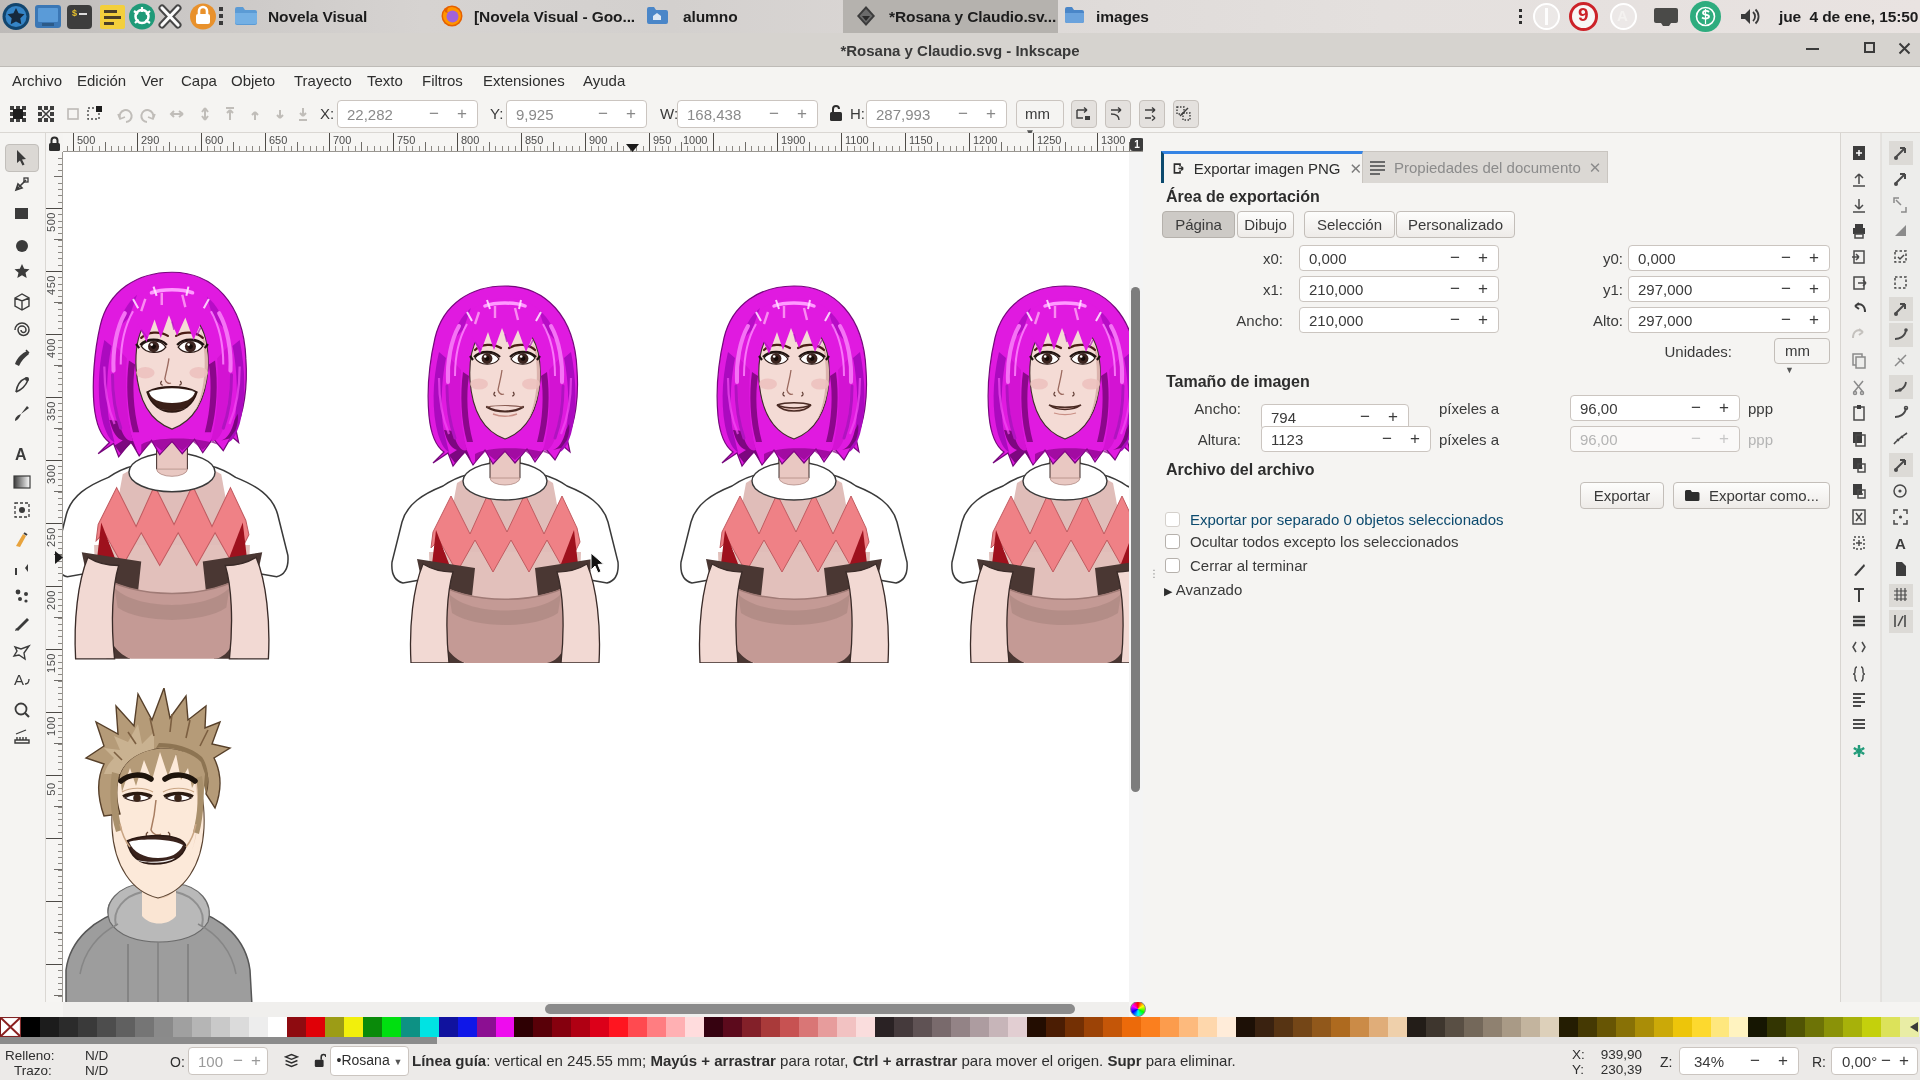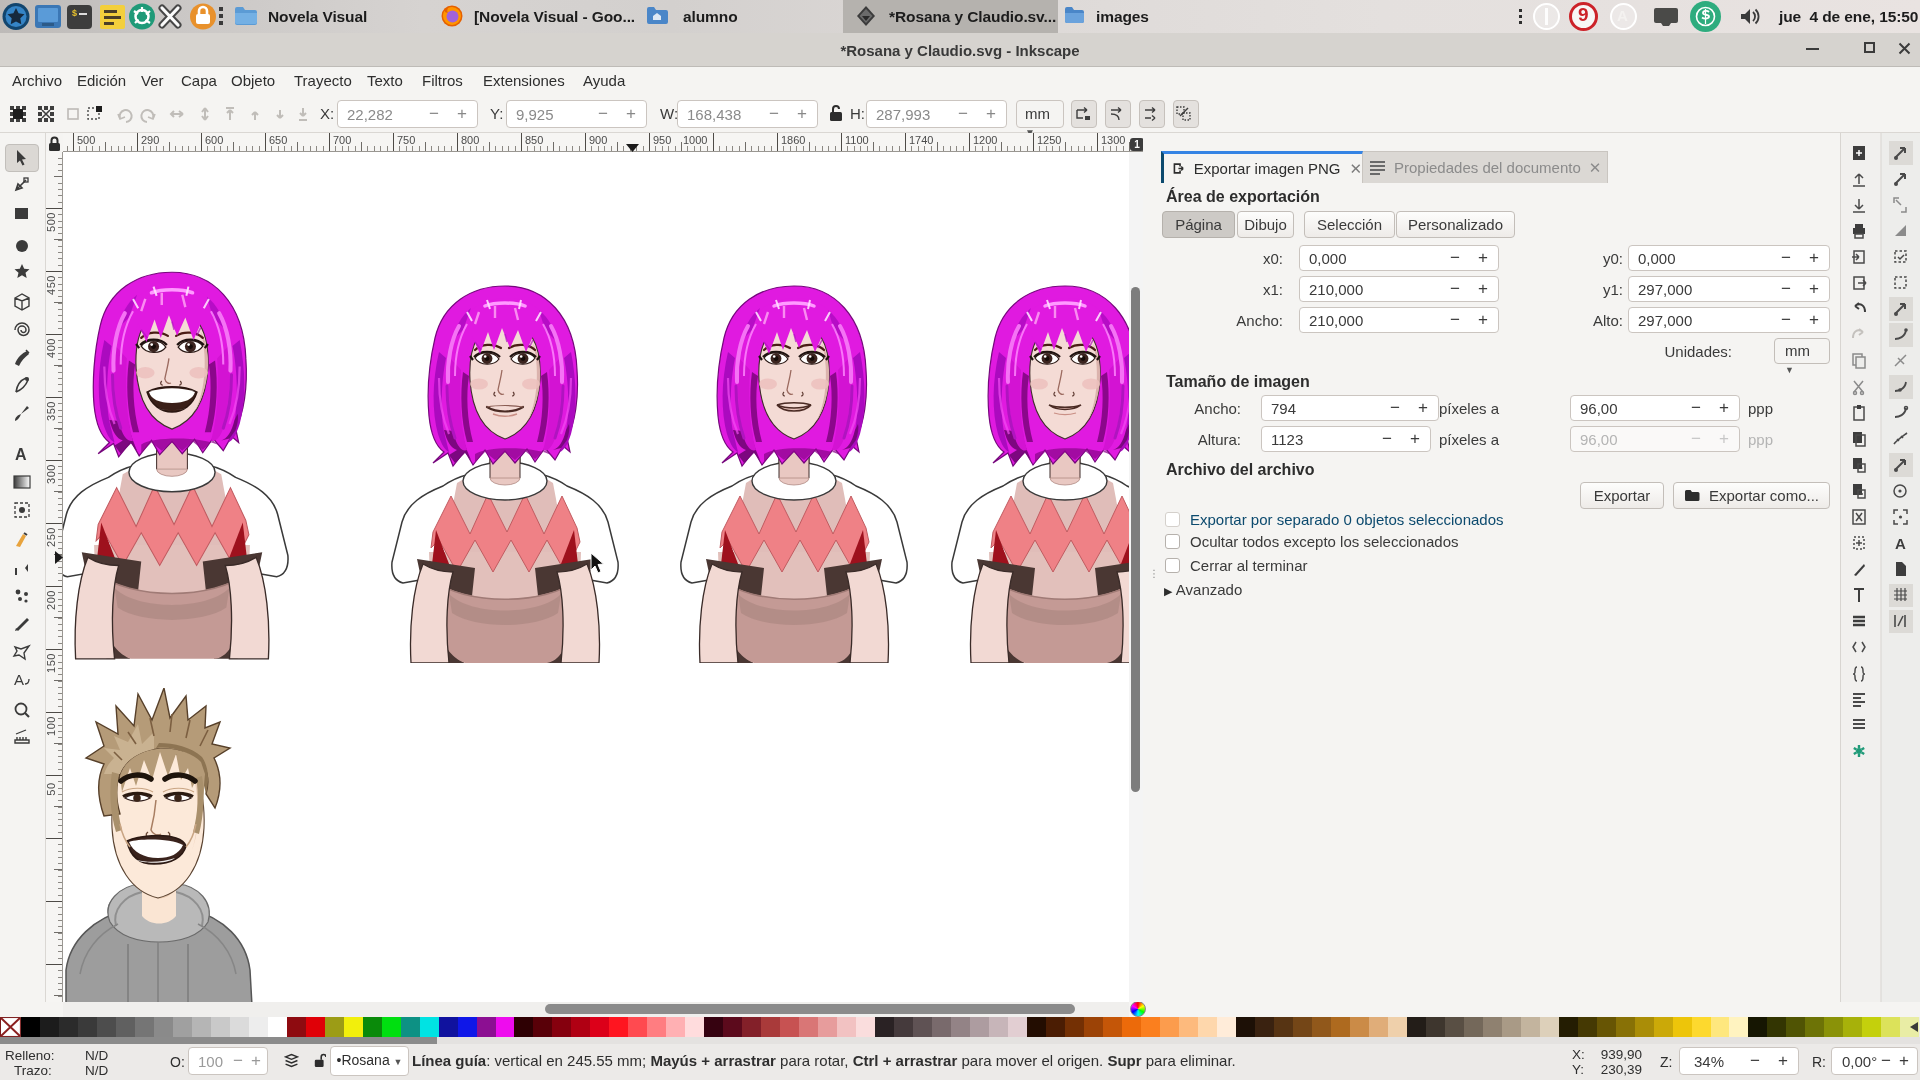--- a/index.html
+++ b/index.html
@@ -383,23 +383,23 @@
       <span class="n" style="left:78px">290</span>
       <span class="n" style="left:142px">600</span>
       <span class="n" style="left:206px">650</span>
       <span class="n" style="left:270px">700</span>
       <span class="n" style="left:334px">750</span>
       <span class="n" style="left:398px">800</span>
       <span class="n" style="left:462px">850</span>
       <span class="n" style="left:526px">900</span>
       <span class="n" style="left:590px">950</span>
       <span class="n" style="left:620px">1000</span>
-      <span class="n" style="left:718px">1860</span>
+      <span class="n" style="left:718px">1900</span>
       <span class="n" style="left:782px">1100</span>
-      <span class="n" style="left:846px">1740</span>
+      <span class="n" style="left:846px">1150</span>
       <span class="n" style="left:910px">1200</span>
       <span class="n" style="left:974px">1250</span>
       <span class="n" style="left:1038px">1300</span>
     <svg class="abs" style="left:563px;top:11px" width="13" height="8" viewBox="0 0 13 8">
         <path d="M0 0h13L6.5 8z" fill="#1a1a1a"></path>
       </svg>
   </div>
   <div class="abs" style="left:1130px;top:138px;width:14px;height:13px;background:#3c3c3c;border-radius:3px;color:#fff;font-size:10px;font-weight:bold;text-align:center;line-height:13px">1</div>
   <div class="abs" id="vruler">
     <span class="n" style="left:-5px;top:64px">500</span>
@@ -615,21 +615,21 @@
     <div class="lab" style="left:416px;top:161px;width:50px">Alto:</div>
     <div class="entry" style="left:471px;top:156px;width:202px;height:26px;color:#3a3a3a">
         <span class="val">297,000</span>
         <span class="minus" style="color:#3a3a3a">−</span>
         <span class="plus" style="color:#3a3a3a">+</span>
       </div>
     <div class="lab" style="left:495px;top:192px;width:80px">Unidades:</div>
     <div class="abs" style="left:617px;top:187px;width:56px;height:26px;background:#f5f4f2;border:1px solid #c3beb9;border-radius:4px;font-size:15px;color:#3a3a3a;padding:3px 16px 0 10px">mm <span style="font-size:9px;color:#555">▼</span></div>
     <div class="h1" style="left:9px;top:222px">Tamaño de imagen</div>
     <div class="lab" style="left:22px;top:249px;width:62px">Ancho:</div>
-    <div class="entry" style="left:104px;top:244px;width:178px;height:26px;color:#3a3a3a">
+    <div class="entry" style="left:104px;top:253px;width:148px;height:26px;color:#3a3a3a">
         <span class="val">794</span>
         <span class="minus" style="color:#3a3a3a">−</span>
         <span class="plus" style="color:#3a3a3a">+</span>
       </div>
     <div class="lab" style="left:282px;top:249px;width:70px;text-align:left">píxeles a</div>
     <div class="entry" style="left:413px;top:244px;width:170px;height:26px;color:#3a3a3a">
         <span class="val">96,00</span>
         <span class="minus" style="color:#3a3a3a">−</span>
         <span class="plus" style="color:#3a3a3a">+</span>
       </div>

